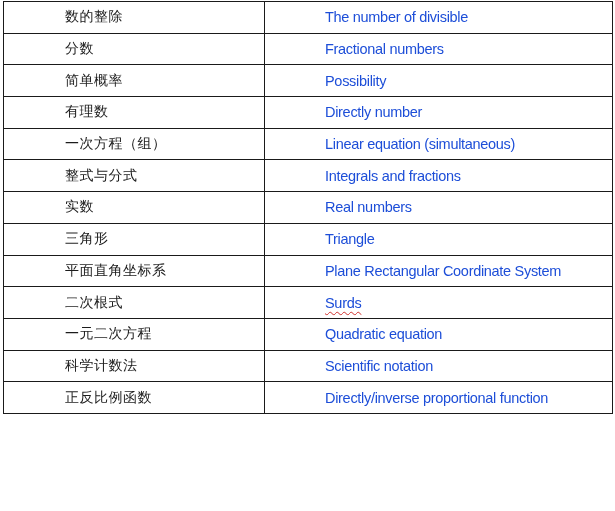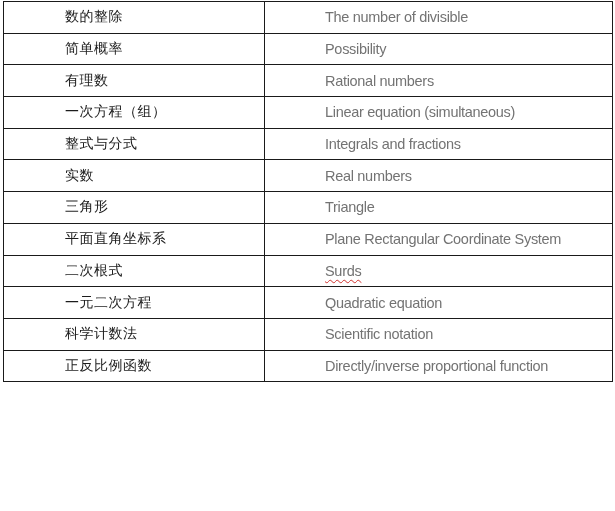--- a/index.html
+++ b/index.html
@@ -36,44 +36,48 @@
       padding-left: 61px;
       font-size: 14px;
       letter-spacing: 0.5px;
       color: #1c1c1c;
     }
     .glossary td.en {
       padding-left: 60px;
       font-family: "Liberation Sans", sans-serif;
       font-size: 14.5px;
       letter-spacing: -0.3px;
-      color: #737373;
+      color: #1d4ed8;
     }
     .spell-error {
       text-decoration: underline wavy #d0312d;
       text-decoration-thickness: 1px;
       text-underline-offset: 3px;
     }
   </style>
 </head>
 <body>
 
 <table class="glossary">
   <tbody>
     <tr>
       <td class="zh">数的整除</td>
       <td class="en">The number of divisible</td>
     </tr>
     <tr>
+      <td class="zh">分数</td>
+      <td class="en">Fractional numbers</td>
+    </tr>
+    <tr>
       <td class="zh">简单概率</td>
       <td class="en">Possibility</td>
     </tr>
     <tr>
       <td class="zh">有理数</td>
-      <td class="en">Rational numbers</td>
+      <td class="en">Directly number</td>
     </tr>
     <tr>
       <td class="zh">一次方程（组）</td>
       <td class="en">Linear equation (simultaneous)</td>
     </tr>
     <tr>
       <td class="zh">整式与分式</td>
       <td class="en">Integrals and fractions</td>
     </tr>
     <tr>

